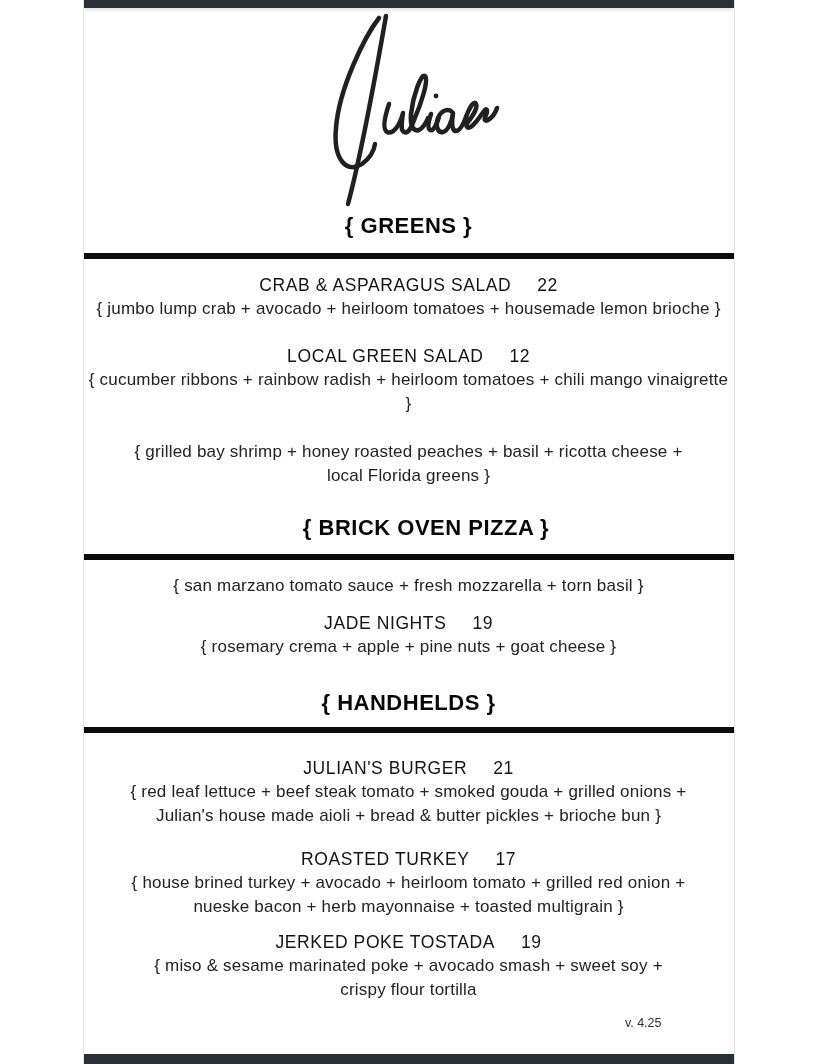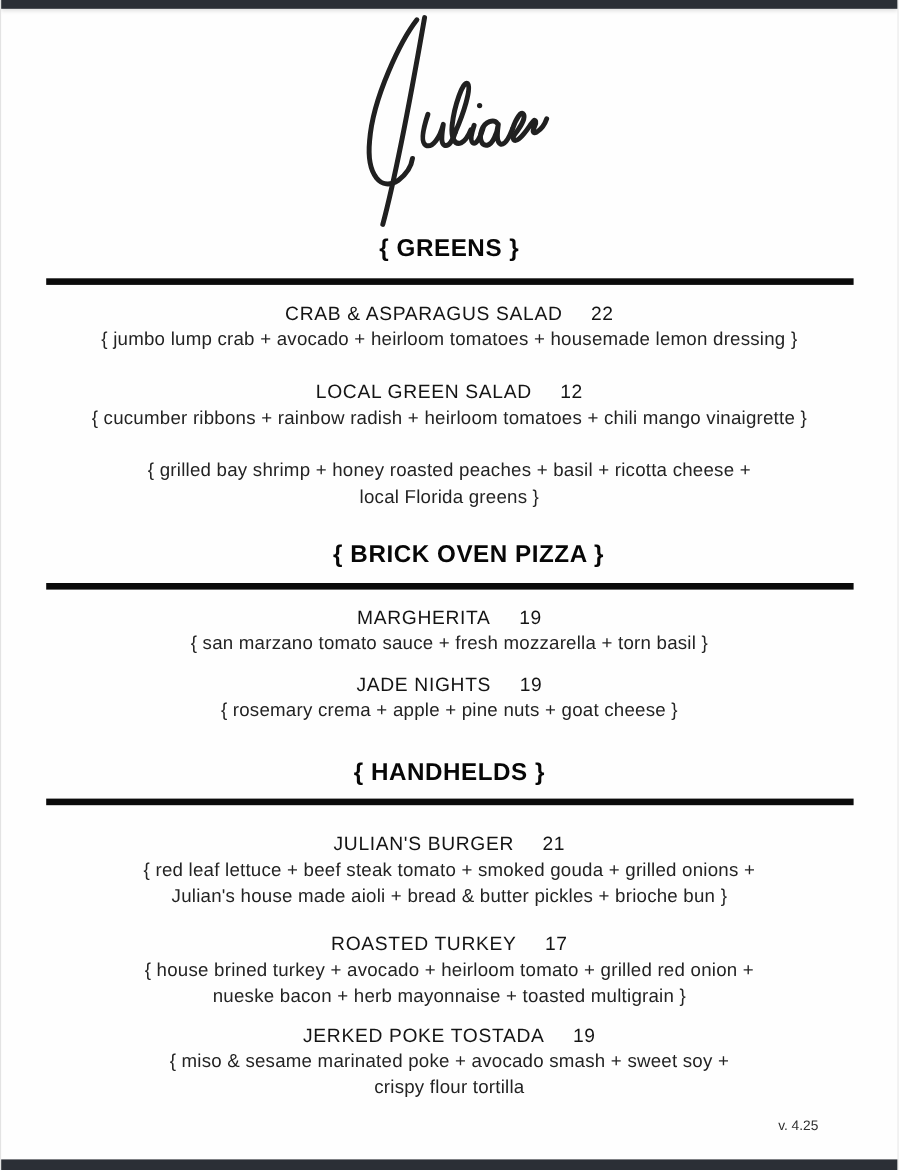--- a/index.html
+++ b/index.html
@@ -1,18 +1,18 @@
 <!DOCTYPE html>
 <html><head>
 <meta charset="utf-8">
 <style>
   html, body { margin: 0; padding: 0; background: #ffffff; }
   .page {
     position: relative;
-    width: 817px;
+    width: 652px;
     height: 1064px;
     margin: 0 auto;
     background: #fefefe;
     font-family: "Liberation Sans", sans-serif;
     color: #1d1d1d;
     overflow: hidden;
     box-sizing: border-box;
     border-left: 1px solid #e3e3e3;
     border-right: 1px solid #e3e3e3;
   }
@@ -94,42 +94,39 @@
       </svg>
     </div>
 
     <div class="section-title st-greens">{ GREENS }</div>
     <div class="rule"></div>
 
     <div class="menu-item mi-first">
       <div class="item-head">
         <span>CRAB &amp; ASPARAGUS SALAD</span><span class="item-price">22</span>
       </div>
-      <div class="item-desc">{ jumbo lump crab + avocado + heirloom tomatoes + housemade lemon dressing }</div>
+      <div class="item-desc">{ jumbo lump crab + avocado + heirloom tomatoes + housemade lemon brioche }</div>
     </div>
 
     <div class="menu-item">
       <div class="item-head">
         <span>LOCAL GREEN SALAD</span><span class="item-price">12</span>
       </div>
       <div class="item-desc">{ cucumber ribbons + rainbow radish + heirloom tomatoes + chili mango vinaigrette }</div>
     </div>
 
     <div class="menu-item">
       <div class="item-desc">{ grilled bay shrimp + honey roasted peaches + basil + ricotta cheese +
 local Florida greens }</div>
     </div>
 
     <div class="section-title st-pizza">{ BRICK OVEN PIZZA }</div>
     <div class="rule rule-pizza"></div>
 
     <div class="menu-item mi-t14">
-      <div class="item-head">
-        <span>MARGHERITA</span><span class="item-price">19</span>
-      </div>
       <div class="item-desc">{ san marzano tomato sauce + fresh mozzarella + torn basil }</div>
     </div>
 
     <div class="menu-item mi-t14">
       <div class="item-head">
         <span>JADE NIGHTS</span><span class="item-price">19</span>
       </div>
       <div class="item-desc">{ rosemary crema + apple + pine nuts + goat cheese }</div>
     </div>
 

